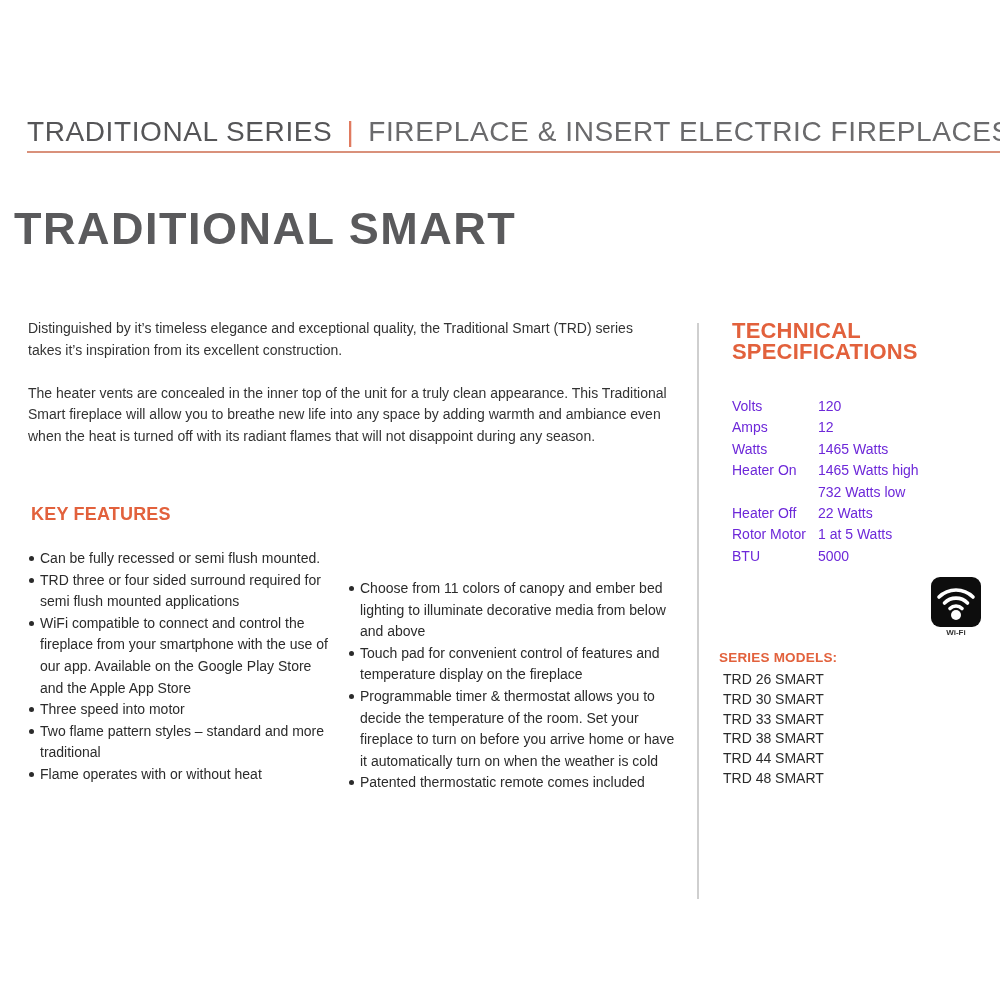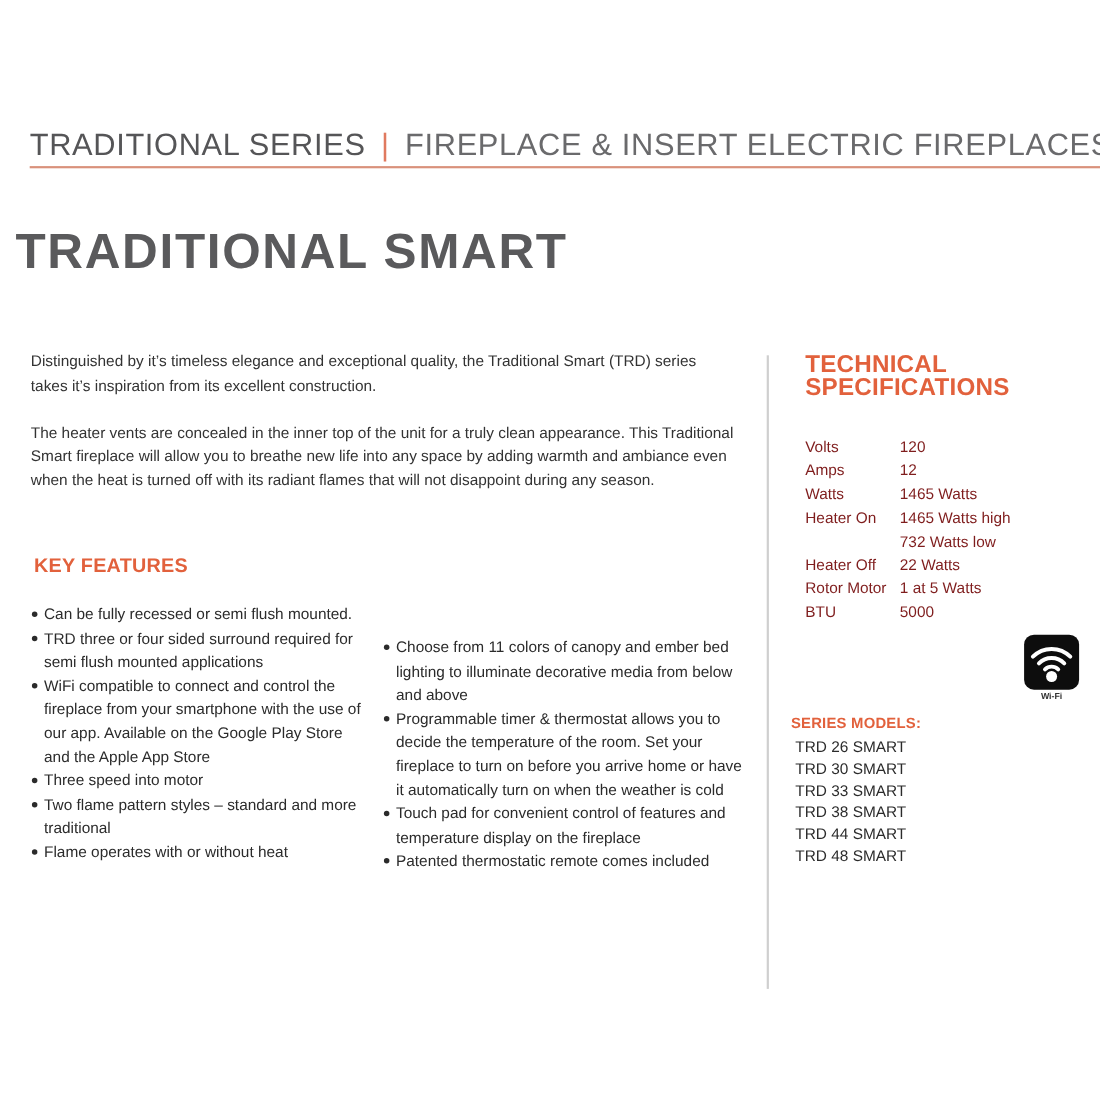--- a/index.html
+++ b/index.html
@@ -129,21 +129,21 @@
       top: 320px;
       font-size: 22px;
       line-height: 21px;
     }
     .specs {
       position: absolute;
       left: 732px;
       top: 396px;
       border-collapse: collapse;
       font-size: 14px;
-      color: #7f1d1d;
+      color: #6d28d9;
     }
     .specs td {
       padding: 0;
       height: 21.4px;
       line-height: 21.4px;
       vertical-align: top;
       white-space: nowrap;
     }
     .specs td.label {
       width: 86px;
@@ -211,22 +211,22 @@
   <li>Can be fully recessed or semi flush mounted.</li>
   <li>TRD three or four sided surround required for semi flush mounted applications</li>
   <li>WiFi compatible to connect and control the fireplace from your smartphone with the use of our app. Available on the Google Play Store and the Apple App Store</li>
   <li> Three speed into motor</li>
   <li>Two flame pattern styles – standard and more traditional</li>
   <li>Flame operates with or without heat</li>
 </ul>
 
 <ul class="features-col features-right">
   <li>Choose from 11 colors of canopy and ember bed lighting to illuminate decorative media from below and above</li>
+  <li>Touch pad for convenient control of features and temperature display on the fireplace</li>
   <li>Programmable timer &amp; thermostat allows you to decide the temperature of the room. Set your fireplace to turn on before you arrive home or have it automatically turn on when the weather is cold</li>
-  <li>Touch pad for convenient control of features and temperature display on the fireplace</li>
   <li>Patented thermostatic remote comes included</li>
 </ul>
 
 <div class="divider"></div>
 
 <div class="section-heading tech-heading">
   <div>TECHNICAL</div>
   <div>SPECIFICATIONS</div>
 </div>
 

